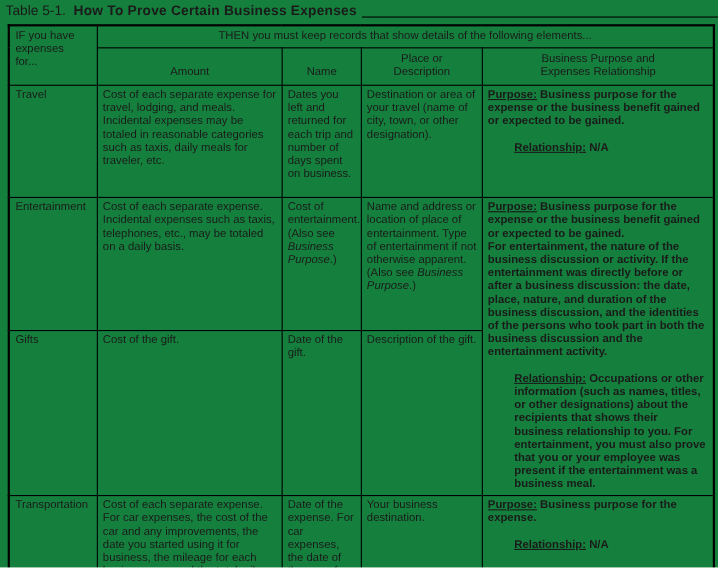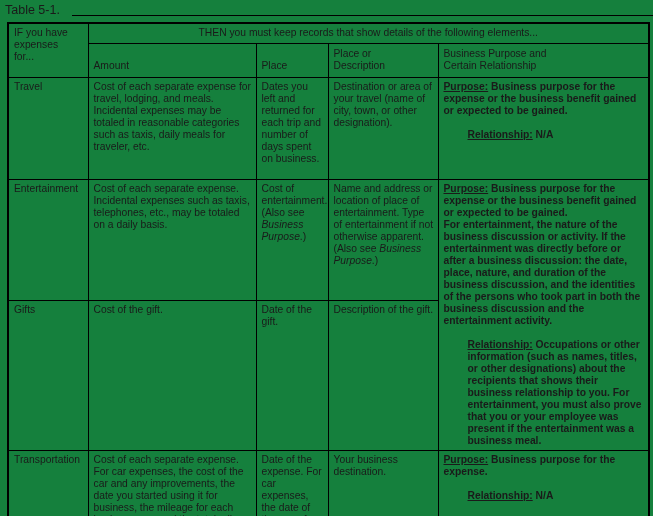--- a/index.html
+++ b/index.html
@@ -55,37 +55,39 @@
   tr.h1 th.th-then {
     text-align: center;
     vertical-align: middle;
     padding: 2px 4px;
   }
   th.th-if {
     white-space: pre-line;
     vertical-align: top;
   }
   tr.h2 th {
+    text-align: center;
     vertical-align: bottom;
     white-space: pre-line;
     padding-bottom: 5px;
   }
   td.time { padding-right: 1px; }
   th.rowlabel { padding-right: 2px; padding-left: 4px; }
   p.pp { margin: 0; font-weight: bold; }
   p.gap { margin-top: 12px; padding-left: 24px; }
   .u { text-decoration: underline; }
 </style>
 </head>
 <body>
 
 <div class="sheet">
 
   <div class="title-row">
     <span class="t-num">Table 5-1.</span>
+    <span class="t-text">How To Prove Certain Business Expenses</span>
     <div class="title-rule"></div>
   </div>
 
   <table class="proof">
     <colgroup>
       <col style="width:80px">
       <col style="width:168px">
       <col style="width:72px">
       <col style="width:110px">
       <col style="width:211px">
@@ -94,25 +96,25 @@
     <tbody>
         <tr class="h1" style="height:20px">
       <th class="th-if" rowspan="2">IF you have
 expenses
 for...</th>
       <th class="th-then" colspan="4">THEN you must keep records that show details of the following elements...</th>
     </tr>
 
     <tr class="h2" style="height:34px">
       <th>Amount</th>
-      <th>Place</th>
+      <th>Name</th>
       <th>Place or
 Description</th>
       <th>Business Purpose and
-Certain Relationship</th>
+Expenses Relationship</th>
     </tr>
 
     <tr style="height:102px">
       <th class="rowlabel">Travel</th>
       <td>Cost of each separate expense for travel, lodging, and meals. Incidental expenses may be totaled in reasonable categories such as taxis, daily meals for traveler, etc.</td>
       <td class="time">Dates you left and returned for each trip and number of days spent on business.</td>
       <td>Destination or area of your travel (name of city, town, or other designation).</td>
       <td>
         <p class="pp"><span class="u">Purpose:</span> <span>Business purpose for the expense or the business benefit gained or expected to be gained.</span></p>
         <p class="pp gap"><span class="u">Relationship:</span> <span>N/A</span></p>

